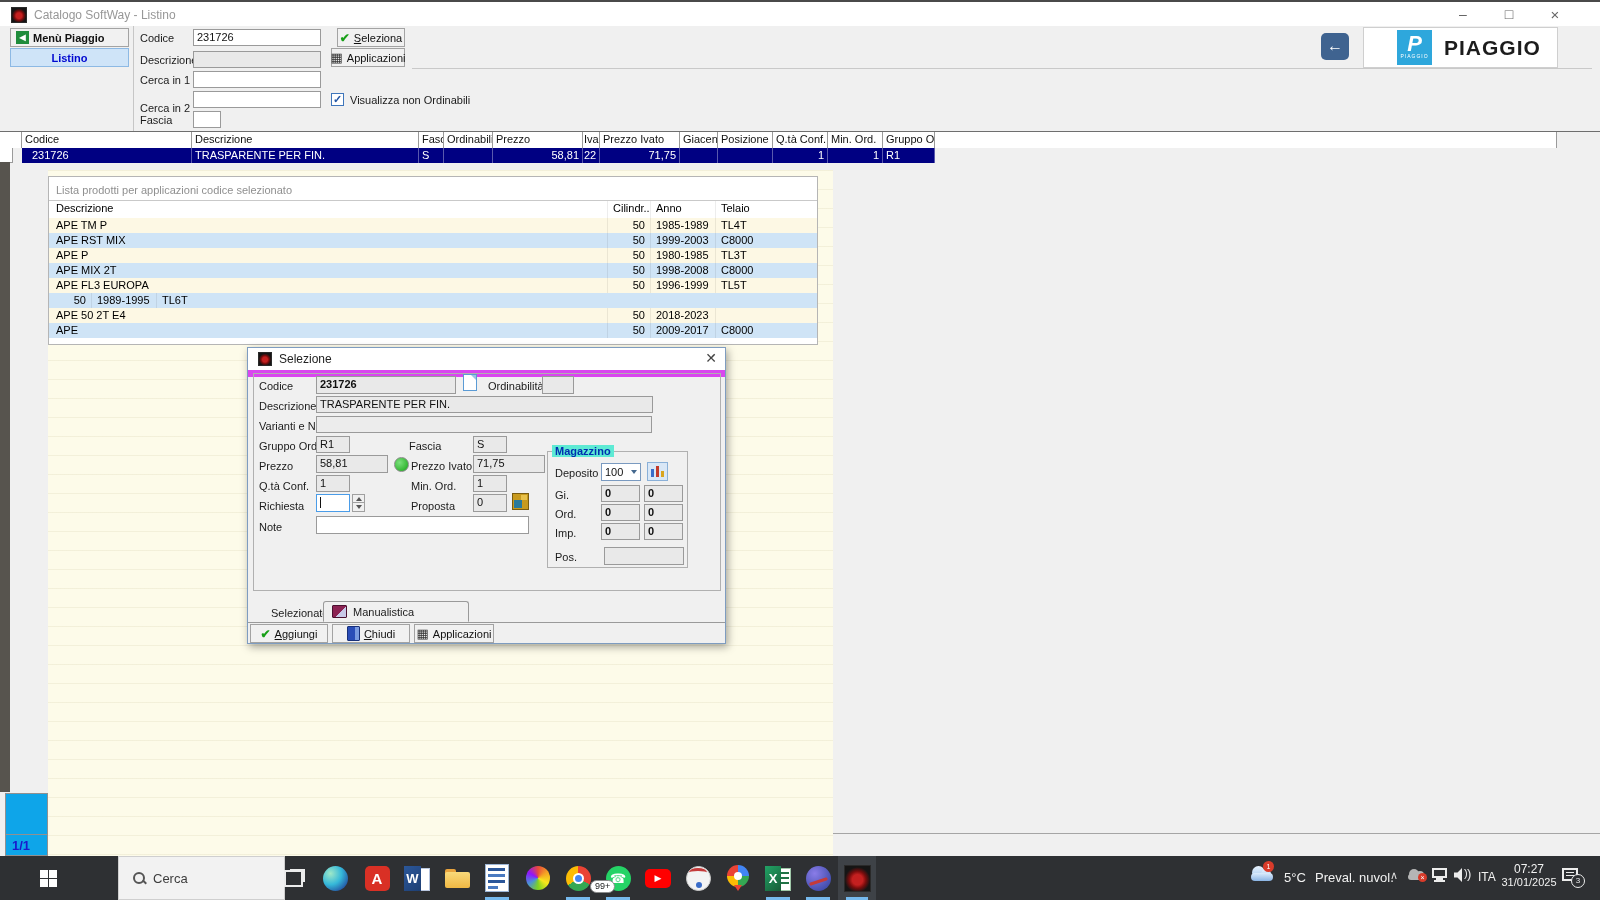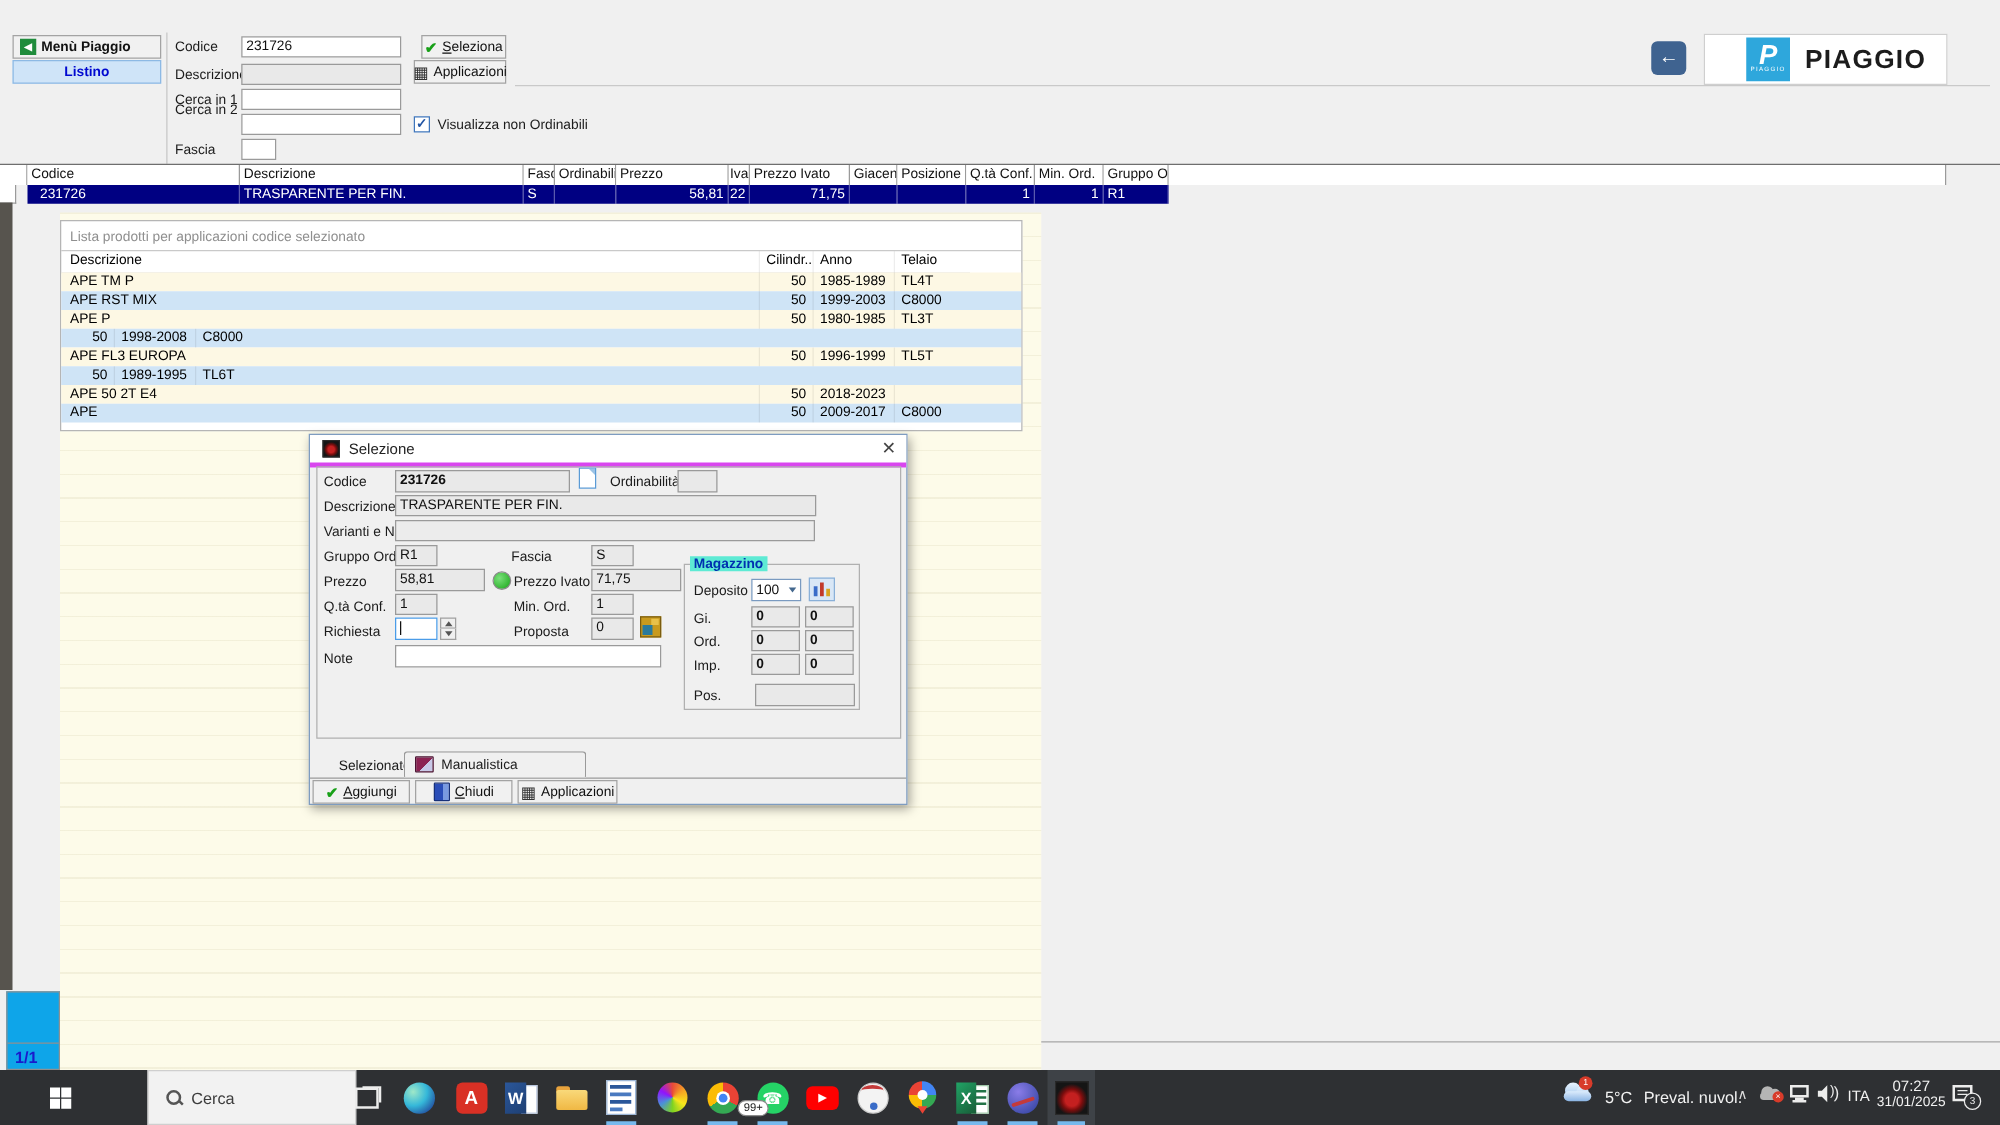--- a/index.html
+++ b/index.html
@@ -42,40 +42,47 @@
   .tb-item{position:absolute;top:856px;height:44px;width:40px;display:flex;align-items:center;justify-content:center;}
   .run::after{content:"";position:absolute;bottom:0;left:8px;right:8px;height:3px;background:#76b9ed;}
   .tray-txt{position:absolute;color:#f2f2f2;font-size:13px;white-space:nowrap;}
   .circ{border-radius:50%;}
 </style>
 </head>
 <body>
 
 <div id="screen">
 
+  <div class="titlebar">
+    <span class="sw-ico" style="position:absolute;left:11px;top:5px;width:16px;height:16px;"></span>
+    <span class="lbl" style="left:34px;top:6px;color:#979797;font-size:12px;">Catalogo SoftWay - Listino</span>
+    <div class="capbtn" style="left:1440px;">–</div>
+    <div class="capbtn" style="left:1486px;">□</div>
+    <div class="capbtn" style="left:1532px;font-size:15px;">×</div>
+  </div>
 
   <div class="abs" style="left:0;top:26px;width:1600px;height:105px;background:#f0f0f0;">
     <div class="abs" style="left:133px;top:0;width:1px;height:105px;background:#c6c6c6;"></div>
     <div class="abs" style="left:412px;top:42px;width:1180px;height:1px;background:#c9c9c9;"></div>
 
     <div class="btn" style="left:10px;top:2px;width:119px;height:19px;font-weight:bold;justify-content:flex-start;padding-left:5px;">
       <span style="display:inline-block;width:13px;height:13px;background:#1f8c3c;color:#fff;font-size:8px;line-height:13px;text-align:center;">◀</span>
       <span>Menù Piaggio</span>
     </div>
     <div class="btn" style="left:10px;top:22px;width:119px;height:19px;background:#cfe4f8;border:1px solid #8db9e4;color:#0008d0;font-weight:bold;">
       <span>Listino</span>
     </div>
 
     <span class="lbl" style="left:140px;top:6px;">Codice</span>
     <div class="fld" style="left:193px;top:3px;width:128px;height:17px;">231726</div>
     <span class="lbl" style="left:140px;top:28px;">Descrizione</span>
     <div class="fld ro" style="left:193px;top:25px;width:128px;height:17px;"></div>
     <span class="lbl" style="left:140px;top:48px;">Cerca in 1</span>
     <div class="fld" style="left:193px;top:45px;width:128px;height:17px;"></div>
-    <span class="lbl" style="left:140px;top:56px;">Cerca in 2</span>
+    <span class="lbl" style="left:140px;top:76px;">Cerca in 2</span>
     <div class="fld" style="left:193px;top:65px;width:128px;height:17px;"></div>
     <span class="lbl" style="left:140px;top:88px;">Fascia</span>
     <div class="fld" style="left:193px;top:85px;width:28px;height:17px;"></div>
 
     <div class="btn" style="left:337px;top:2px;width:68px;height:19px;">
       <span class="check">✔</span>
       <span class="accel">Seleziona</span>
     </div>
     <div class="btn" style="left:331px;top:22px;width:74px;height:19px;">
       <span class="gridicon">▦</span>
@@ -164,20 +171,21 @@
           <div class="lp-cell" style="width:65px;">1999-2003</div>
           <div class="lp-cell" style="width:60px;border-right:none;">C8000</div>
       </div>
       <div style="display:flex;height:15px;background:#fdf8e4;">
         <div class="lp-cell" style="width:559px;padding-left:7px;">APE P</div>
           <div class="lp-cell num" style="width:43px;">50</div>
           <div class="lp-cell" style="width:65px;">1980-1985</div>
           <div class="lp-cell" style="width:60px;border-right:none;">TL3T</div>
       </div>
       <div style="display:flex;height:15px;background:#cfe4f6;">
+        <div class="lp-cell" style="width:559px;padding-left:7px;">APE MIX 2T</div>
           <div class="lp-cell num" style="width:43px;">50</div>
           <div class="lp-cell" style="width:65px;">1998-2008</div>
           <div class="lp-cell" style="width:60px;border-right:none;">C8000</div>
       </div>
       <div style="display:flex;height:15px;background:#fdf8e4;">
         <div class="lp-cell" style="width:559px;padding-left:7px;">APE FL3 EUROPA</div>
           <div class="lp-cell num" style="width:43px;">50</div>
           <div class="lp-cell" style="width:65px;">1996-1999</div>
           <div class="lp-cell" style="width:60px;border-right:none;">TL5T</div>
       </div>
@@ -196,21 +204,21 @@
         <div class="lp-cell" style="width:559px;padding-left:7px;">APE</div>
           <div class="lp-cell num" style="width:43px;">50</div>
           <div class="lp-cell" style="width:65px;">2009-2017</div>
           <div class="lp-cell" style="width:60px;border-right:none;">C8000</div>
       </div>
     </div>
   </div>
 
   <div id="dialog">
 
-    <div class="abs" style="left:0;top:0;width:477px;height:22px;background:#fff;border-bottom:4px solid #d946ef;">
+    <div class="abs" style="left:0;top:0;width:477px;height:22px;background:#fff;border-bottom:7px solid #d946ef;">
       <span class="sw-ico" style="position:absolute;left:10px;top:4px;width:14px;height:14px;"></span>
       <span class="lbl" style="left:31px;top:4px;font-size:12px;color:#222;">Selezione</span>
       <span class="abs" style="right:8px;top:2px;font-size:14px;color:#444;">✕</span>
     </div>
 
     <div class="abs" style="left:5px;top:25px;width:468px;height:218px;border:1px solid #b0b0b0;box-sizing:border-box;"></div>
 
     <span class="lbl" style="left:11px;top:32px;">Codice</span>
     <div class="fld ro" style="left:68px;top:28px;width:140px;height:18px;font-weight:bold;">231726</div>
     <div class="abs" style="left:215px;top:26px;width:14px;height:17px;background:#fff;border:1px solid #5b9bd5;box-sizing:border-box;">

